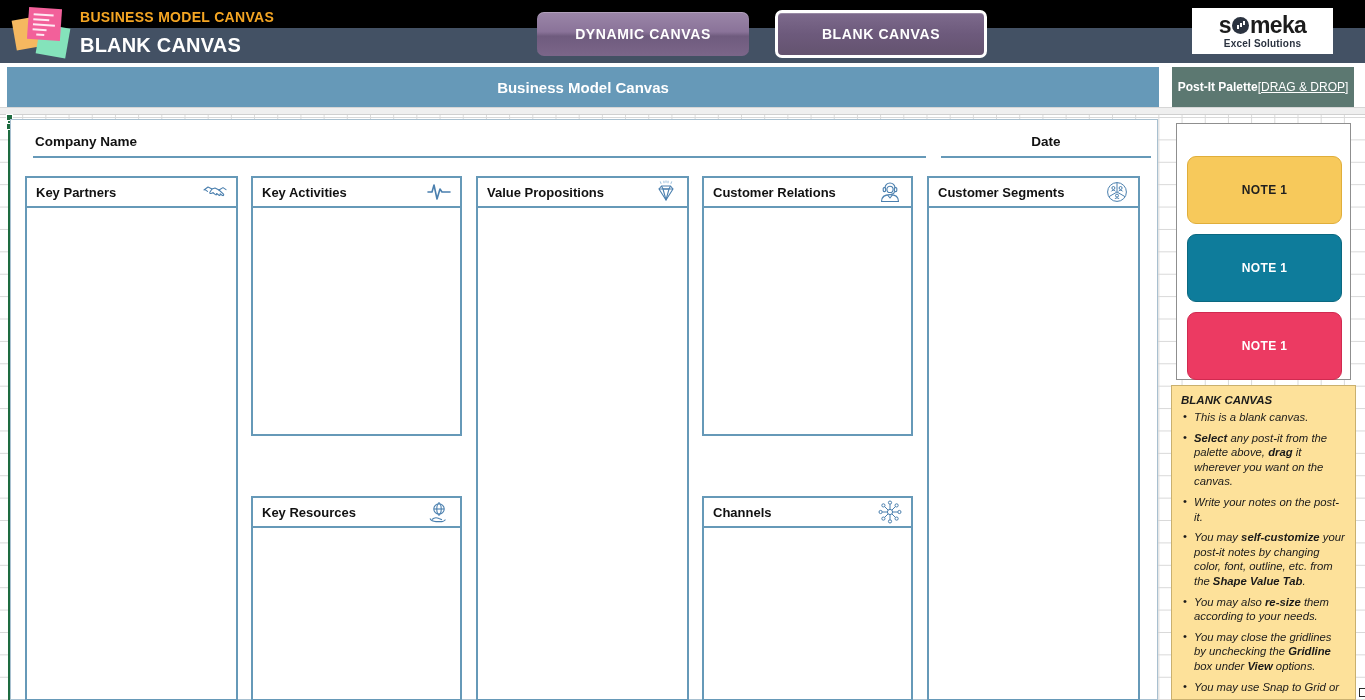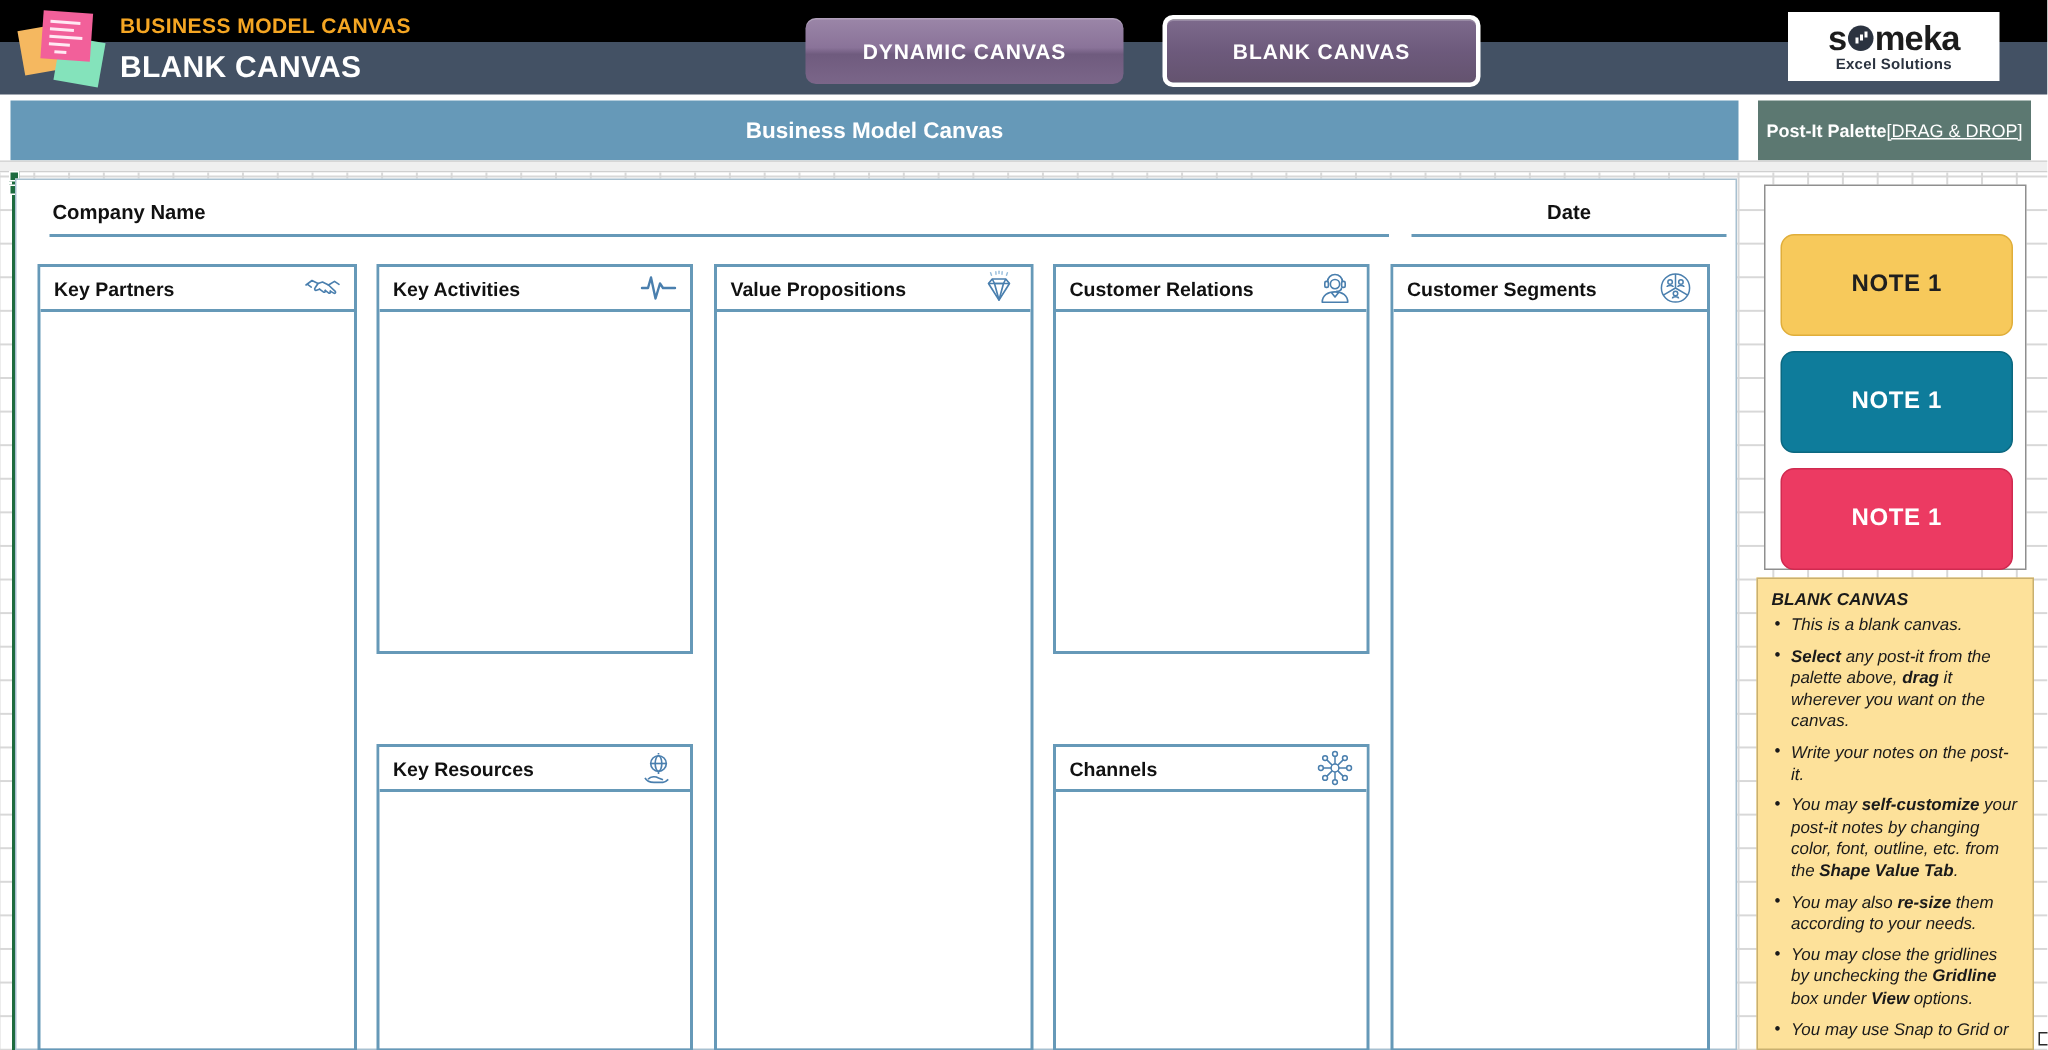--- a/index.html
+++ b/index.html
@@ -172,21 +172,21 @@
   }
 
   
   .palette-card {
     position: absolute; left: 1176px; top: 8px; width: 175px; height: 257px;
     background: #ffffff; border: 1px solid #8f8f8f;
   }
   .note {
     position: absolute; left: 10px; width: 155px; height: 68px;
     border-radius: 9px; display: flex; align-items: center; justify-content: center;
-    font-size: 16px; font-weight: bold; letter-spacing: 0.4px;
+    font-size: 12px; font-weight: bold; letter-spacing: 0.4px;
     cursor: move;
   }
   .note-1 { top: 32px;  background: #f7c95b; color: #1f1f1f; border: 1px solid #e0ae3a; }
   .note-2 { top: 110px; background: #0e7c9b; color: #ffffff; border: 1px solid #0b6880; }
   .note-3 { top: 188px; background: #ec3a62; color: #ffffff; border: 1px solid #d02a50; }
 
   
   .instructions {
     position: absolute; left: 1171px; top: 270px; width: 185px; height: 315px;
     background: #fde19a; border: 1px solid #c9b06f;

